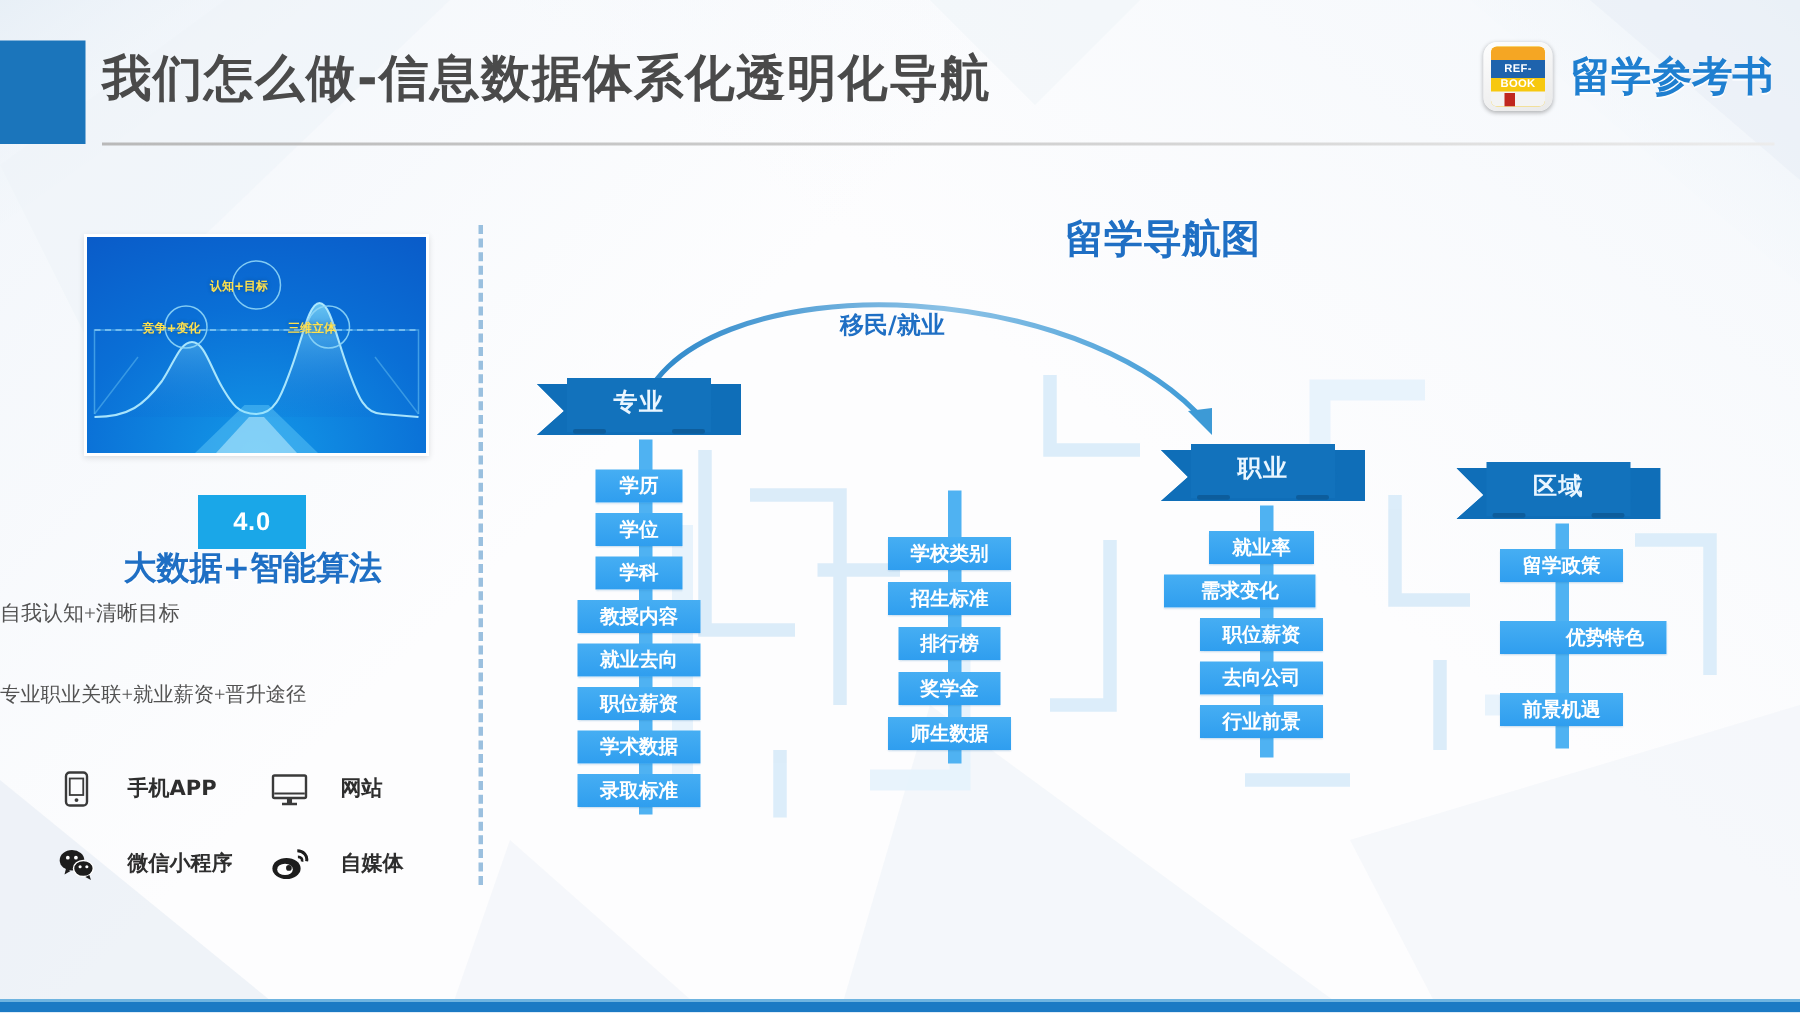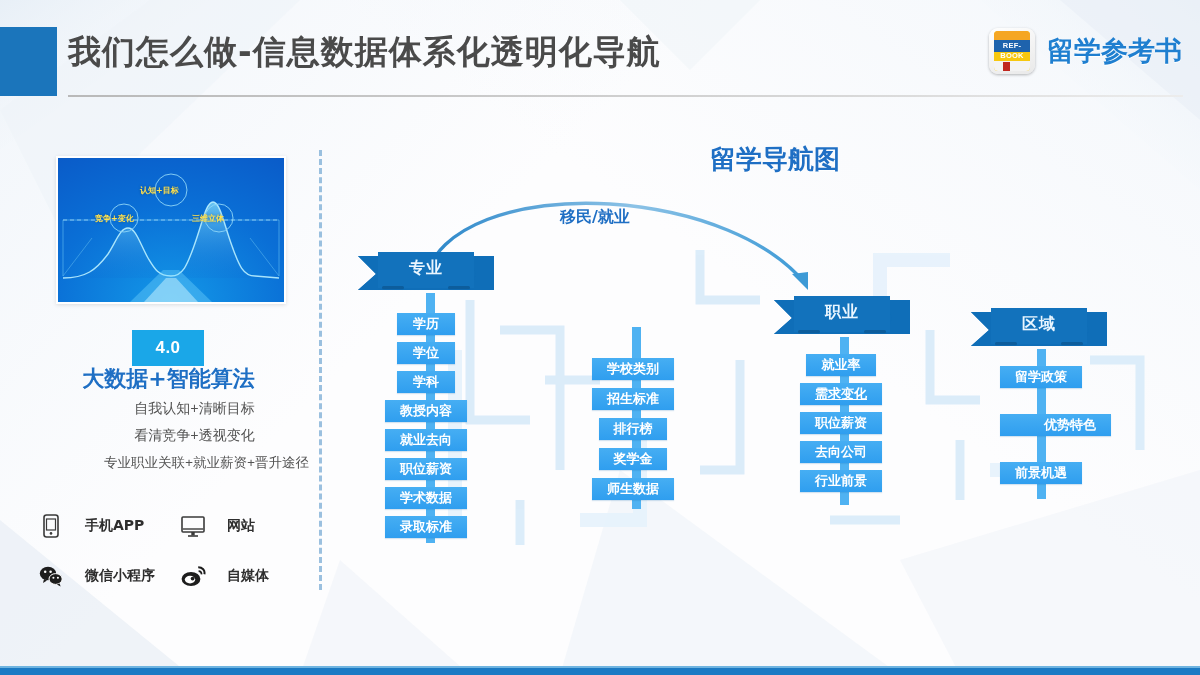--- a/index.html
+++ b/index.html
@@ -63,23 +63,23 @@
   .thumb svg{position:absolute;left:0;top:0;}
   .tlabel{position:absolute;color:#ffe14d;font-weight:bold;font-size:8px;white-space:nowrap;
     font-family:"DejaVu Sans",sans-serif;text-shadow:0 0 3px rgba(0,0,0,.3);}
 
   .badge40{position:absolute;left:132px;top:330px;width:72px;height:36px;background:#1aa7e8;
     color:#fff;font-size:17px;font-weight:bold;display:flex;align-items:center;justify-content:center;
     font-family:"Liberation Sans",sans-serif;letter-spacing:.5px;}
   .big-blue{position:absolute;left:0;top:364px;width:337px;text-align:center;
     font-size:22px;font-weight:bold;color:#1f6fc4;font-family:"DejaVu Sans",sans-serif;
     text-shadow:0 1px 0 rgba(255,255,255,.8);}
-  .sub-line{position:absolute;left:0;width:337px;text-align:center;color:#535353;
-    font-size:14px;font-family:Liberation Mono, monospace;margin-left:26px;}
-  .sub1{top:400px;} .sub2{top:427px;} .sub3{top:454px;font-size:13.5px;padding-left:12px;}
+  .sub-line{position:absolute;left:0;width:337px;color:#535353;
+    font-size:14px;font-family:Liberation Serif, serif;}
+  .sub1{top:400px;} .sub2{top:427px;} .sub3{top:454px;font-size:13.5px;}
 
   .chan{position:absolute;display:flex;align-items:center;gap:21px;}
   .chan-label{font-size:14px;font-weight:bold;color:#2e2e2e;white-space:nowrap;
     font-family:"DejaVu Sans",sans-serif;}
   .ic{width:26px;height:26px;flex:none;position:relative;}
 
   
   .nav-title{position:absolute;left:660px;top:142px;width:230px;text-align:center;
     font-size:26px;font-weight:bold;color:#1f6fc4;font-family:"DejaVu Sans",sans-serif;
     text-shadow:0 1px 0 rgba(255,255,255,.85);}
@@ -190,21 +190,20 @@
       <circle cx="161" cy="60" r="14" fill="none" stroke="#8fd6f7" stroke-width="1" opacity=".9"></circle>
     </svg>
     <div class="tlabel" style="left:82px;top:27px;">认知+目标</div>
     <div class="tlabel" style="left:37px;top:55px;">竞争+变化</div>
     <div class="tlabel" style="left:134px;top:55px;">三维立体</div>
   </div>
 
   <div class="badge40">4.0</div>
   <div class="big-blue">大数据+智能算法</div>
   <div class="sub-line sub1">自我认知+清晰目标</div>
-  <div class="sub-line sub2">看清竞争+透视变化</div>
   <div class="sub-line sub3">专业职业关联+就业薪资+晋升途径</div>
 
   <div class="chan" style="left:38px;top:513px;">
     <span class="ic">
       <svg width="26" height="26" viewBox="0 0 26 26">
         <rect x="6" y="2" width="14" height="22" rx="2.5" fill="none" stroke="#3a3a3a" stroke-width="1.6"></rect>
         <rect x="8.5" y="6" width="9" height="11" fill="none" stroke="#3a3a3a" stroke-width="1.2"></rect>
         <circle cx="13" cy="20.4" r="1.3" fill="#3a3a3a"></circle>
       </svg>
     </span>
@@ -319,21 +318,21 @@
   <div class="pill" style="left:385px;top:487px;width:82px;">学术数据</div>
   <div class="pill" style="left:385px;top:516px;width:82px;">录取标准</div>
 
   <div class="pill" style="left:592px;top:358px;width:82px;">学校类别</div>
   <div class="pill" style="left:592px;top:388px;width:82px;">招生标准</div>
   <div class="pill" style="left:599px;top:418px;width:68px;">排行榜</div>
   <div class="pill" style="left:599px;top:448px;width:68px;">奖学金</div>
   <div class="pill" style="left:592px;top:478px;width:82px;">师生数据</div>
 
   <div class="pill" style="left:806px;top:354px;width:70px;">就业率</div>
-  <div class="pill" style="left:800px;top:383px;width:82px;text-decoration:underline;">需求变化</div>
+  <div class="pill" style="left:776px;top:383px;width:101px;">需求变化</div>
   <div class="pill" style="left:800px;top:412px;width:82px;">职位薪资</div>
   <div class="pill" style="left:800px;top:441px;width:82px;">去向公司</div>
   <div class="pill" style="left:800px;top:470px;width:82px;">行业前景</div>
 
   <div class="pill" style="left:1000px;top:366px;width:82px;">留学政策</div>
   <div class="pill" style="left:1000px;top:414px;width:82px;padding-left:29px;">优势特色</div>
   <div class="pill" style="left:1000px;top:462px;width:82px;">前景机遇</div>
 
 
   <div class="footer-bar"></div>

